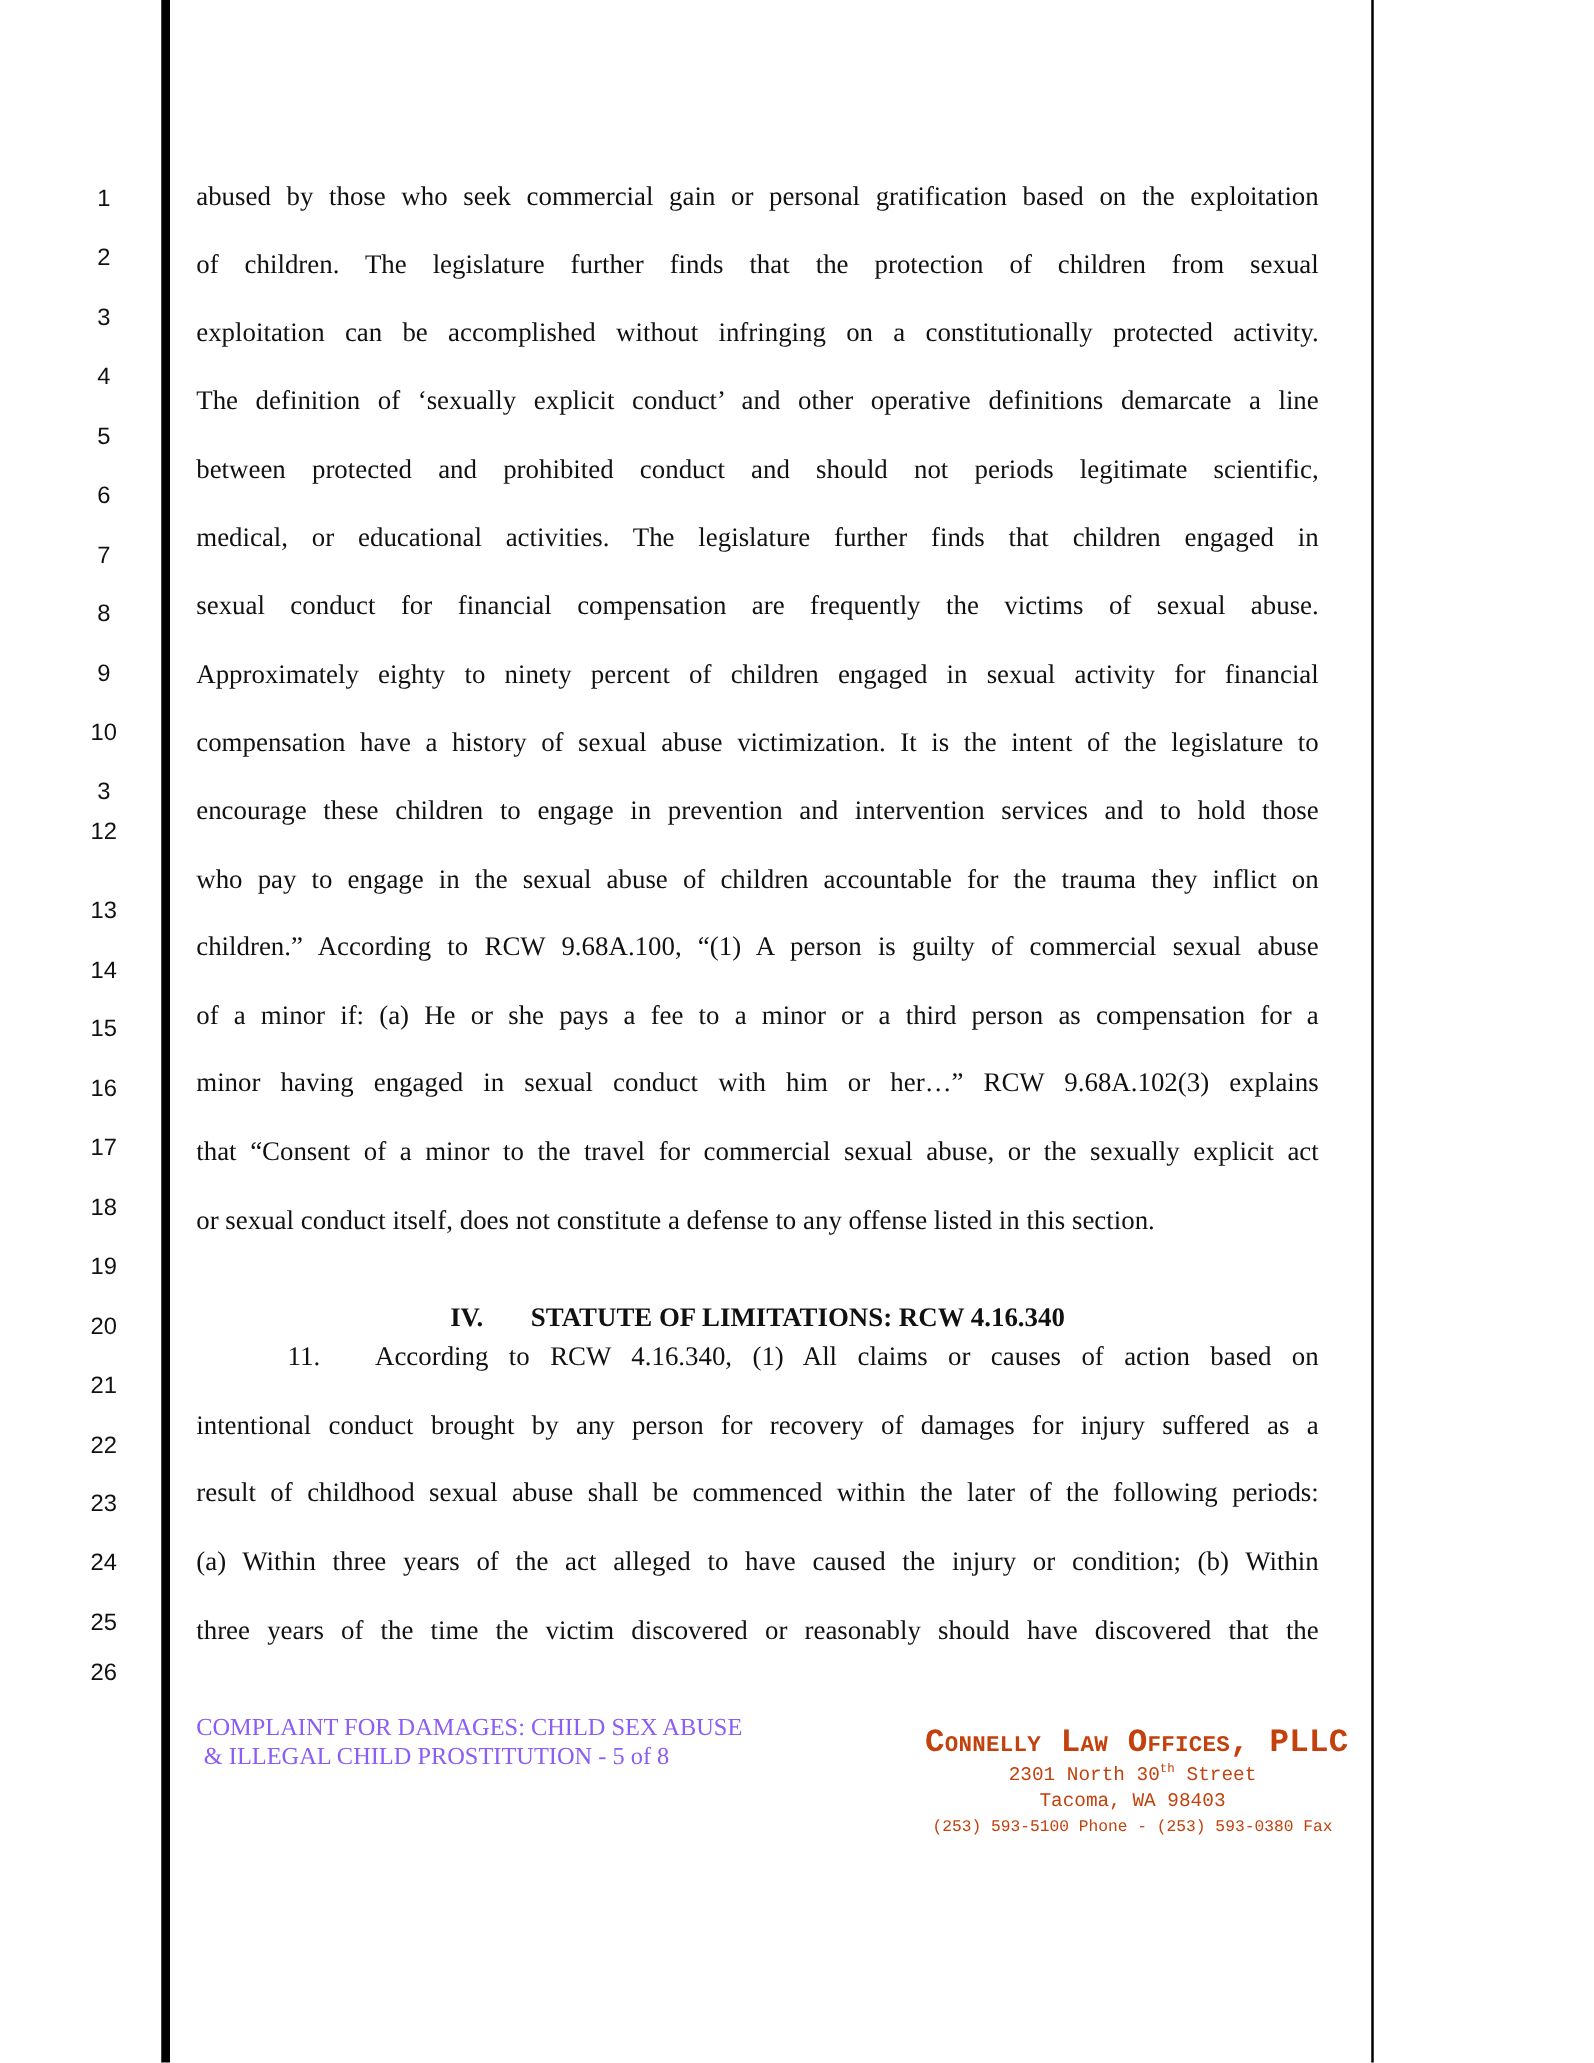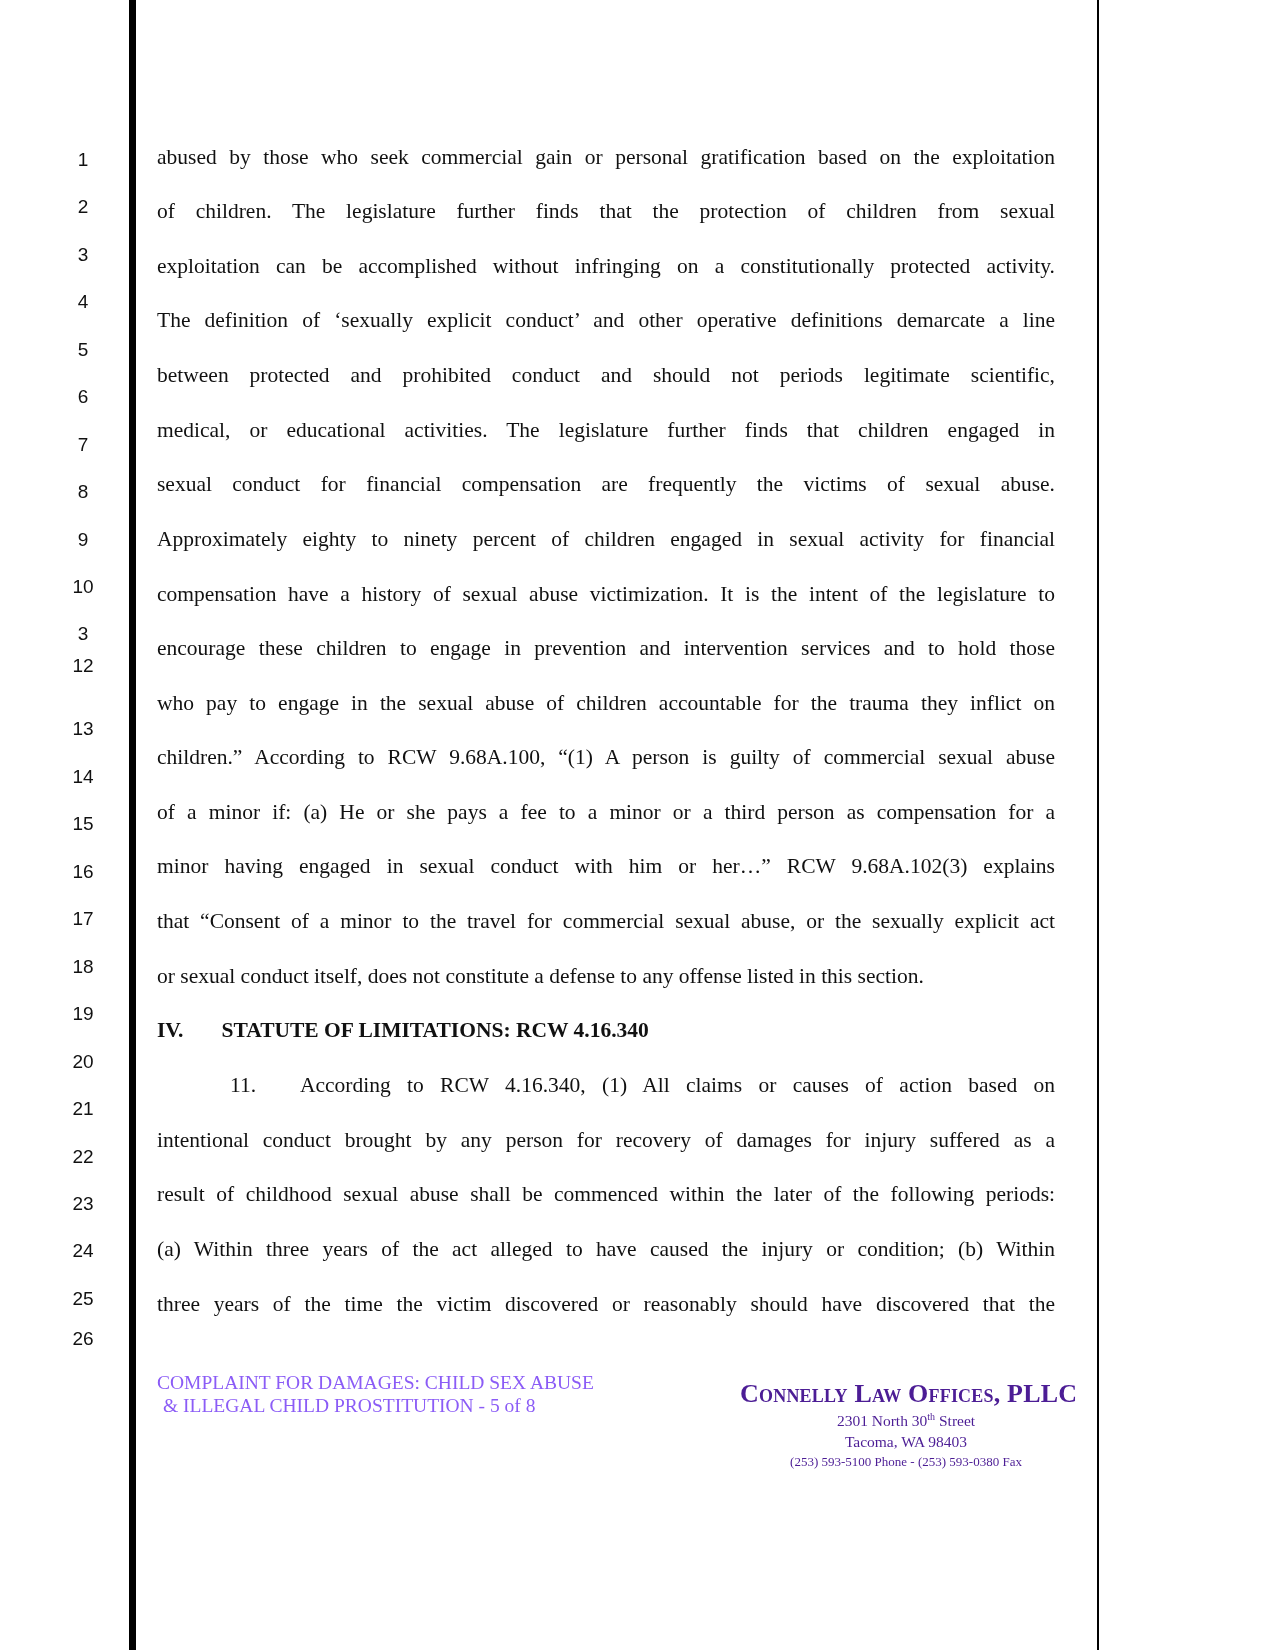--- a/index.html
+++ b/index.html
@@ -4,26 +4,26 @@
 <style>
   html, body { margin:0; padding:0; background:#ffffff; }
   body { width:1275px; height:1650px; position:relative; overflow:hidden; color:#111; }
   .rule-left { position:absolute; left:129px; top:0; width:7px; height:1650px; background:#000; }
   .rule-right { position:absolute; left:1097px; top:0; width:2px; height:1650px; background:#000; }
   .linenums { position:absolute; left:60px; top:0; width:46px; }
   .ln { position:absolute; left:0; width:46px; text-align:center; font-family:"Liberation Sans", "DejaVu Sans", sans-serif; font-size:19px; line-height:20px; color:#111; }
   .body-text { position:absolute; left:157px; top:0; width:898px; font-family:"Liberation Serif", "DejaVu Serif", serif; font-size:21.5px; color:#111; }
   .tl { position:absolute; left:0; width:898px; height:28px; line-height:28px; white-space:nowrap; text-align:justify; text-align-last:justify;font-family:Liberation Serif, serif; }
   .tl.last { text-align-last:left; }
-  .heading { position:absolute; left:0; width:898px; font-weight:bold; white-space:nowrap; line-height:28px; }
+  .heading { position:absolute; left:0; width:898px; text-align:center; font-weight:bold; white-space:nowrap; line-height:28px;margin-top:24px; }
   .heading .num { display:inline-block; margin-right:38px; }
   .indent-num { display:inline-block; width:143px; padding-left:73px; box-sizing:border-box; text-align:left; }
   .footer-left { position:absolute; left:157px; top:1371px; font-family:"Liberation Serif", "DejaVu Serif", serif; font-size:19.5px; line-height:23px; color:#8b5cf6; }
   .footer-left .l2 { padding-left:6px; }
-  .footer-right { position:absolute; left:740px; top:1378px; width:332px; text-align:center; font-family:Liberation Serif, serif; color:#4c1d95; }
+  .footer-right { position:absolute; left:740px; top:1378px; width:332px; text-align:center; font-family:Liberation Mono, monospace; color:#c2410c; }
   .firm { font-size:26px; font-weight:bold; font-variant:small-caps; letter-spacing:0.2px; line-height:32px; white-space:nowrap; }
   .addr { font-size:15.5px; line-height:21px; }
   .addr sup { font-size:10px; vertical-align:super; line-height:0; }
   .addr.small { font-size:13px; line-height:20px; }
 </style>
 </head>
 <body>
 
 <div class="rule-left"></div>
 <div class="rule-right"></div>

